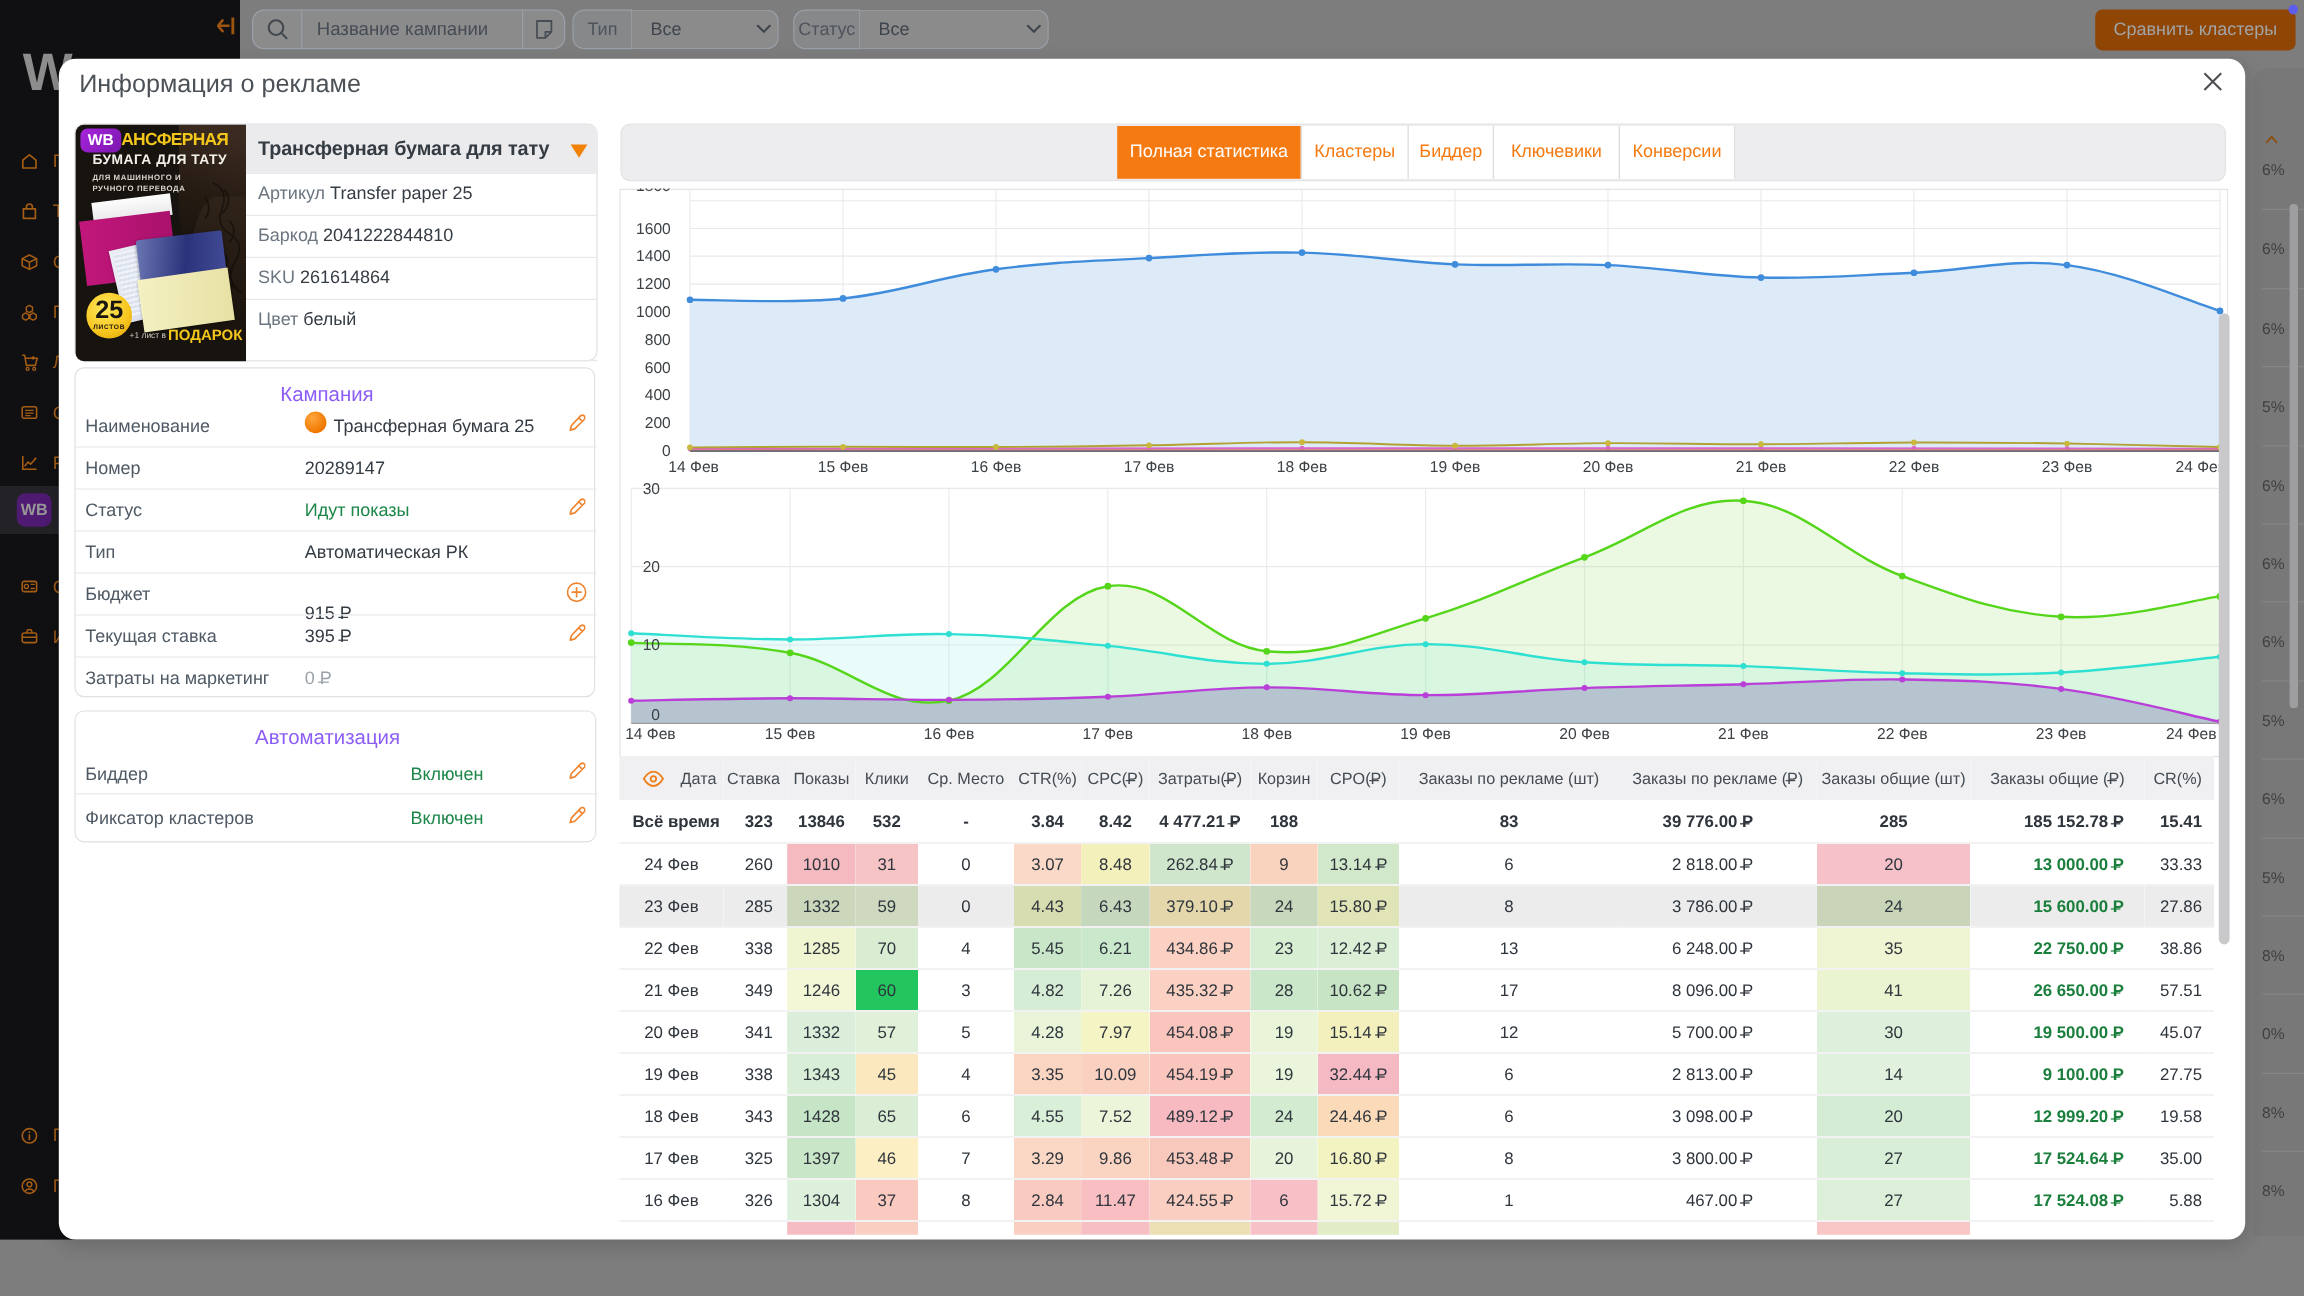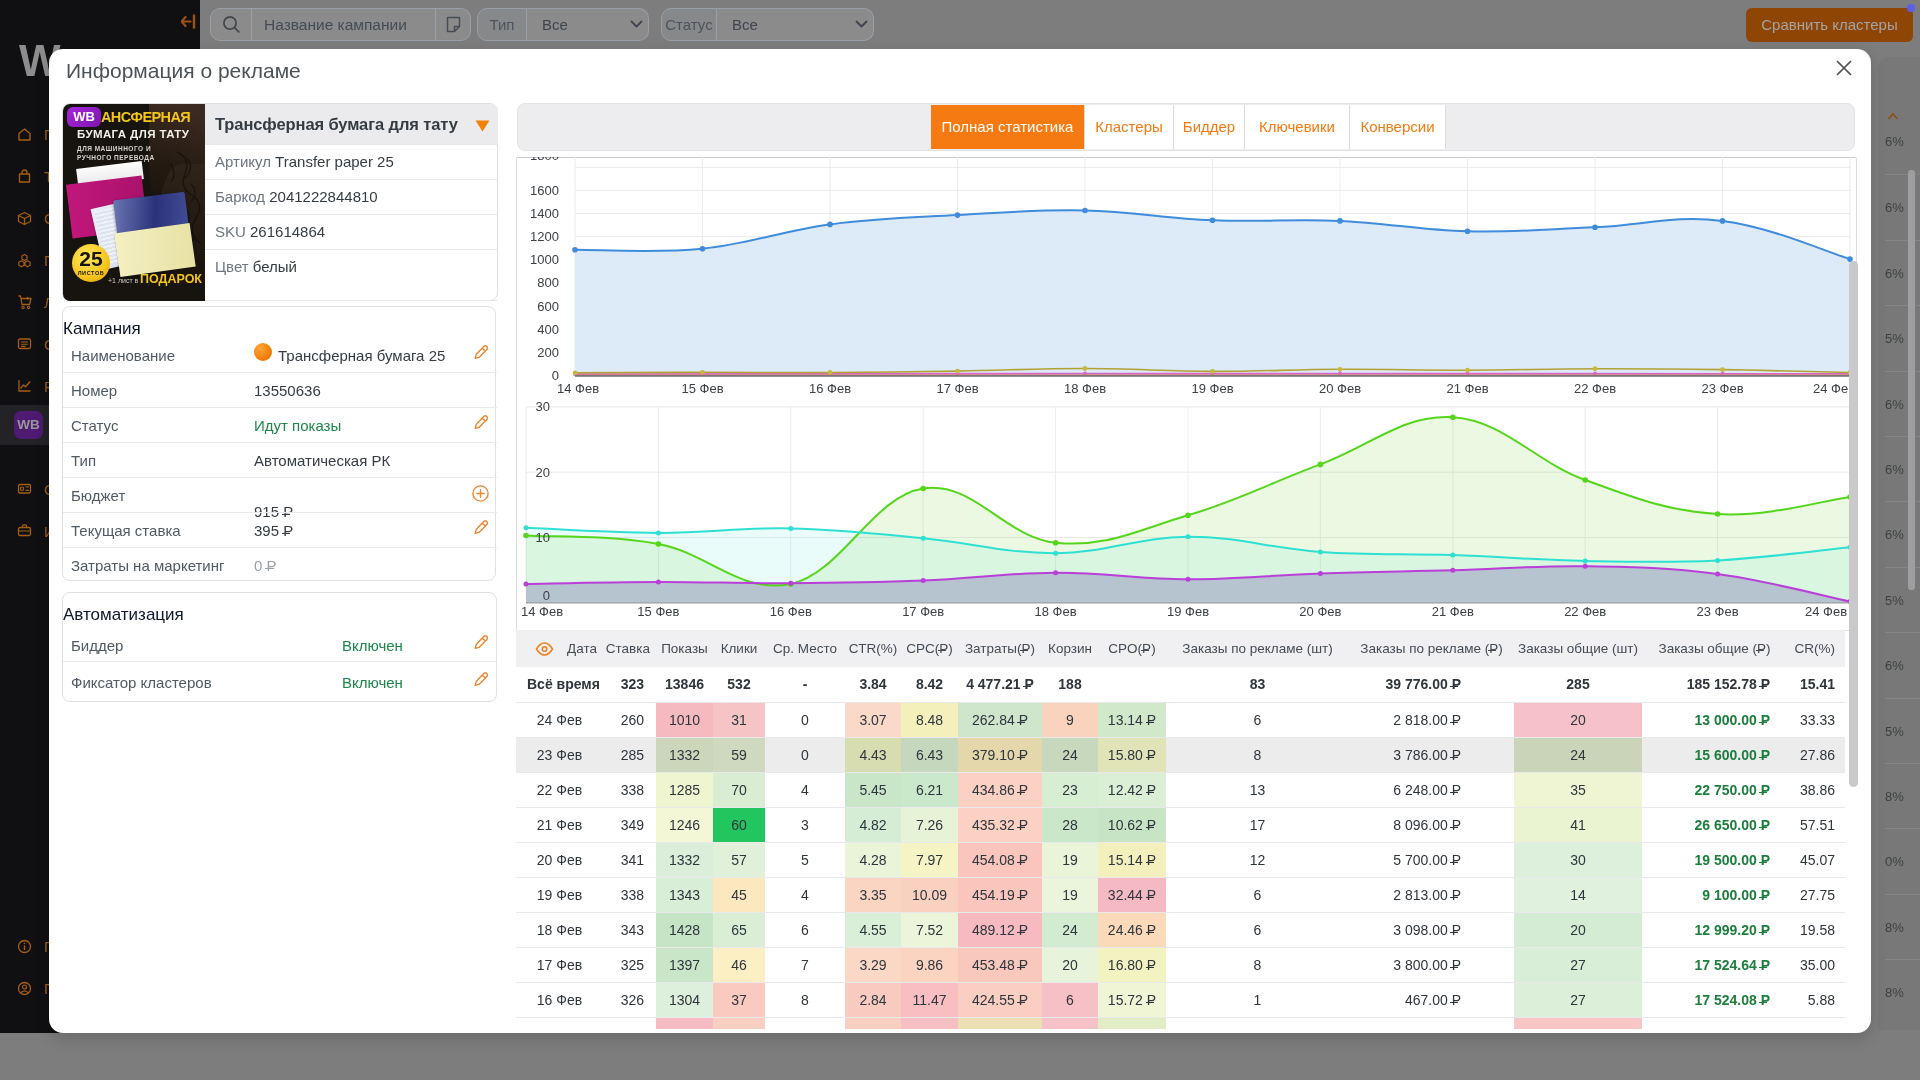--- a/index.html
+++ b/index.html
@@ -18,21 +18,21 @@
 #sb-foot { position:absolute; left:0; top:1033px; width:200px; height:47px; background:#161618; color:#8f9399; font-size:15px; line-height:44px; padding-left:55px; }
 #right-sliver { position:absolute; left:1871px; top:50px; width:49px; height:983px; background:#7d7d7d; }
 
 
 #modal { position:absolute; left:49px; top:49px; width:1822px; height:984px; background:#ffffff; border-radius:14px; box-shadow:0 5px 16px rgba(0,0,0,0.16); }
 #mtitle { position:absolute; left:17px; top:10px; font-size:21px; color:#4b5157; }
 .card { position:absolute; border:1px solid #e0e0e4; border-radius:8px; background:#fff; }
 .row-lbl { color:#4f5a65; font-size:15px; }
 .row-val { color:#353c44; font-size:15px; }
 .green { color:#1d8649; }
-.cardhead { color:#0f172a; font-size:17px; text-align:left; }
+.cardhead { color:#8b5cf6; font-size:17px; text-align:center; }
 #dtable { border-collapse:collapse; table-layout:fixed; width:1329px; font-size:14px; color:#2f353c; }
 #dtable td { height:35px; padding:0; text-align:center; border-top:1px solid #e9e9ec; overflow:hidden; white-space:nowrap; }
 #dtable thead td { height:37px; background:#f0f0f2; font-size:13.5px; color:#454b53; border-top:none; }
 #dtable .rt { text-align:right; }
 #dtable .gm { color:#1a7f3c; font-weight:bold; }
 #dtable .sum td { font-weight:bold; border-top:none; }
 </style>
 </head>
 <body>
 <div id="stage">
@@ -208,21 +208,21 @@
     <div class="card" style="left:13px;top:257px;width:434px;height:275px;">
       <div class="cardhead abs" style="left:0;top:12px;width:419px;">Кампания</div>
       <div class="abs row-lbl" style="left:8px;top:40px;">Наименование</div>
       <div class="abs" style="left:191px;top:36px;width:18px;height:18px;border-radius:50%;background:radial-gradient(circle at 35% 30%,#ffa53d,#f07800 70%,#d96a00);"></div>
       <div class="abs row-val" style="left:215px;top:40px;">Трансферная бумага 25</div>
       <svg class="abs pencil" style="left:411px;top:38px;" width="14" height="15" viewBox="0 0 14 15">
           <path d="M9.8,1.6 a2.1,2.1 0 0 1 3,3 L5,12.4 L1.2,13.4 L2.2,9.6 Z M8.3,3.1 l3.2,3.2" fill="none" stroke="#ef8530" stroke-width="1.4" stroke-linejoin="round"></path>
         </svg>
       <div class="abs" style="left:0px;top:65px;width:434px;height:1px;background:#eaeaed;"></div>
       <div class="abs row-lbl" style="left:8px;top:75px;">Номер</div>
-      <div class="abs row-val" style="left:191px;top:75px;">13550636</div>
+      <div class="abs row-val" style="left:191px;top:75px;">20289147</div>
       <div class="abs" style="left:0px;top:100px;width:434px;height:1px;background:#eaeaed;"></div>
       <div class="abs row-lbl" style="left:8px;top:110px;">Статус</div>
       <div class="abs green" style="left:191px;top:110px;font-size:15px;">Идут показы</div>
       <svg class="abs pencil" style="left:411px;top:108px;" width="14" height="15" viewBox="0 0 14 15">
           <path d="M9.8,1.6 a2.1,2.1 0 0 1 3,3 L5,12.4 L1.2,13.4 L2.2,9.6 Z M8.3,3.1 l3.2,3.2" fill="none" stroke="#ef8530" stroke-width="1.4" stroke-linejoin="round"></path>
         </svg>
       <div class="abs" style="left:0px;top:135px;width:434px;height:1px;background:#eaeaed;"></div>
       <div class="abs row-lbl" style="left:8px;top:145px;">Тип</div>
       <div class="abs row-val" style="left:191px;top:145px;">Автоматическая РК</div>
       <div class="abs" style="left:0px;top:170px;width:434px;height:1px;background:#eaeaed;"></div>

